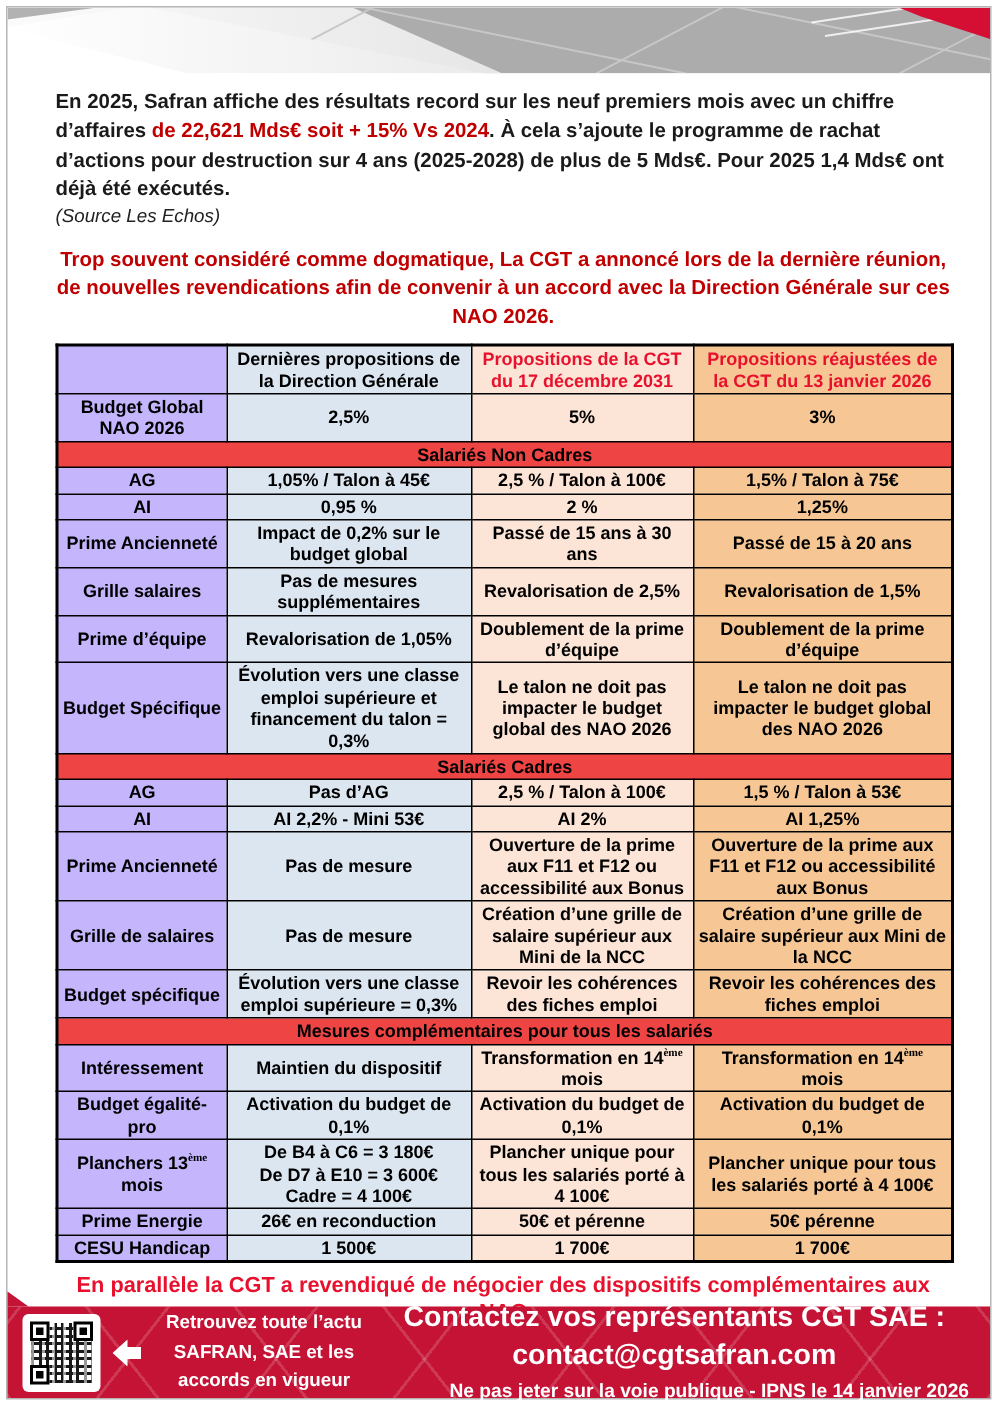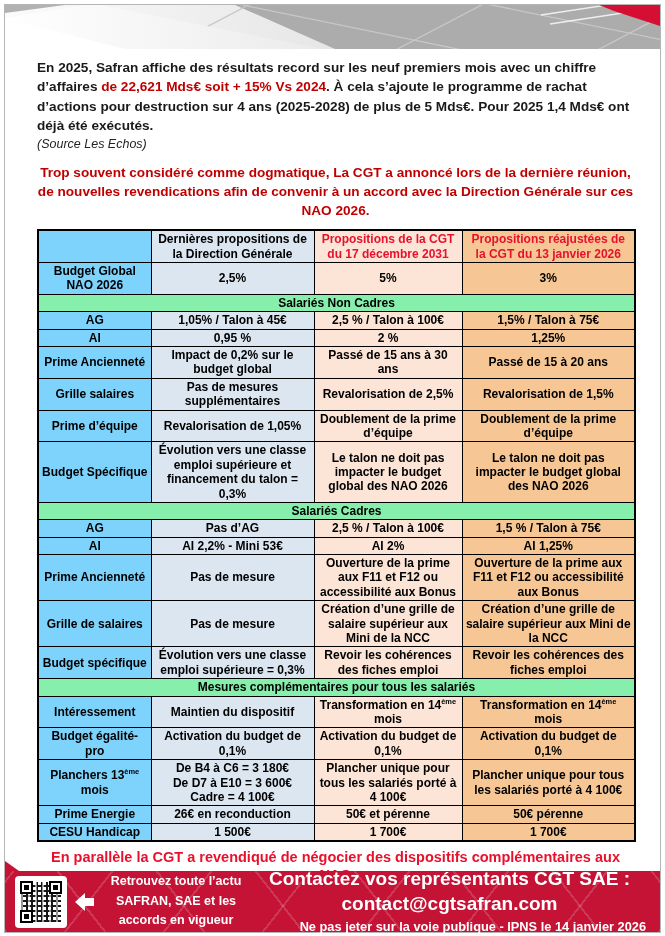--- a/index.html
+++ b/index.html
@@ -20,29 +20,29 @@
 
   .intro{font-size:13.6px;font-weight:700;color:#1a1a1a;line-height:1.42;margin:0;}
   .intro .red{color:#c00000;}
   .source-note{font-style:italic;font-weight:400;font-size:12.5px;color:#222;margin:2px 0 0 0;}
 
   .announce{font-size:13.6px;font-weight:700;color:#c00000;text-align:center;line-height:1.4;margin:12px 0 0 0;}
 
   
   table.nao{border-collapse:collapse;table-layout:fixed;width:597px;margin-top:9px;border:2px solid #000;}
   table.nao td{border:1px solid #000;padding:1px 3px;font-weight:700;font-size:12px;line-height:1.2;text-align:center;vertical-align:middle;white-space:pre-line;color:#000;}
-  td.c-label{background:#7dd3fc;}
+  td.c-label{background:#c4b5fd;}
   td.c-dg{background:#dce6f1;}
   td.c-cgt1{background:#fce4d6;}
   td.c-cgt2{background:#f6c795;}
   td.hdr{font-size:12.5px;line-height:1.25;padding:2px 2px;margin-top:47px;}
   td.hdr.redtxt{color:#e8112d;}
-  td.section-title{background:#86efac;color:#e8112d;font-size:15px;padding:2px 0;}
+  td.section-title{background:#ef4444;color:#e8112d;font-size:15px;padding:2px 0;}
   td.big{font-size:17px;padding:2px 0;}
-  sup{font-size:0.62em;line-height:0;}
+  sup{font-size:0.62em;line-height:0;font-family:Liberation Serif, serif;}
 
   .parallel-heading{font-size:14.5px;font-weight:700;color:#e8112d;text-align:center;margin:6px 0 2px 0;line-height:1.25;}
   ul.bullets{margin:3px 0 0 0;padding-left:36px;}
   ul.bullets li{font-size:13px;font-weight:700;color:#1a1a1a;line-height:1.45;margin:0;}
 
   
   .footer{
     position:absolute;left:5px;right:5px;bottom:4px;height:61px;
     background-color:#c41335;
     background-image:
@@ -170,21 +170,21 @@
           <td class="c-cgt2">Le talon ne doit pas impacter le budget global des NAO 2026</td>
         </tr>
 
         <tr>
           <td class="section-title" colspan="4">Salariés Cadres</td>
         </tr>
         <tr>
           <td class="c-label">AG</td>
           <td class="c-dg">Pas d’AG</td>
           <td class="c-cgt1">2,5 % / Talon à 100€</td>
-          <td class="c-cgt2">1,5 % / Talon à 75€</td>
+          <td class="c-cgt2">1,5 % / Talon à 53€</td>
         </tr>
         <tr>
           <td class="c-label">AI</td>
           <td class="c-dg">AI 2,2% - Mini 53€</td>
           <td class="c-cgt1">AI 2%</td>
           <td class="c-cgt2">AI 1,25%</td>
         </tr>
         <tr>
           <td class="c-label">Prime Ancienneté</td>
           <td class="c-dg">Pas de mesure</td>

